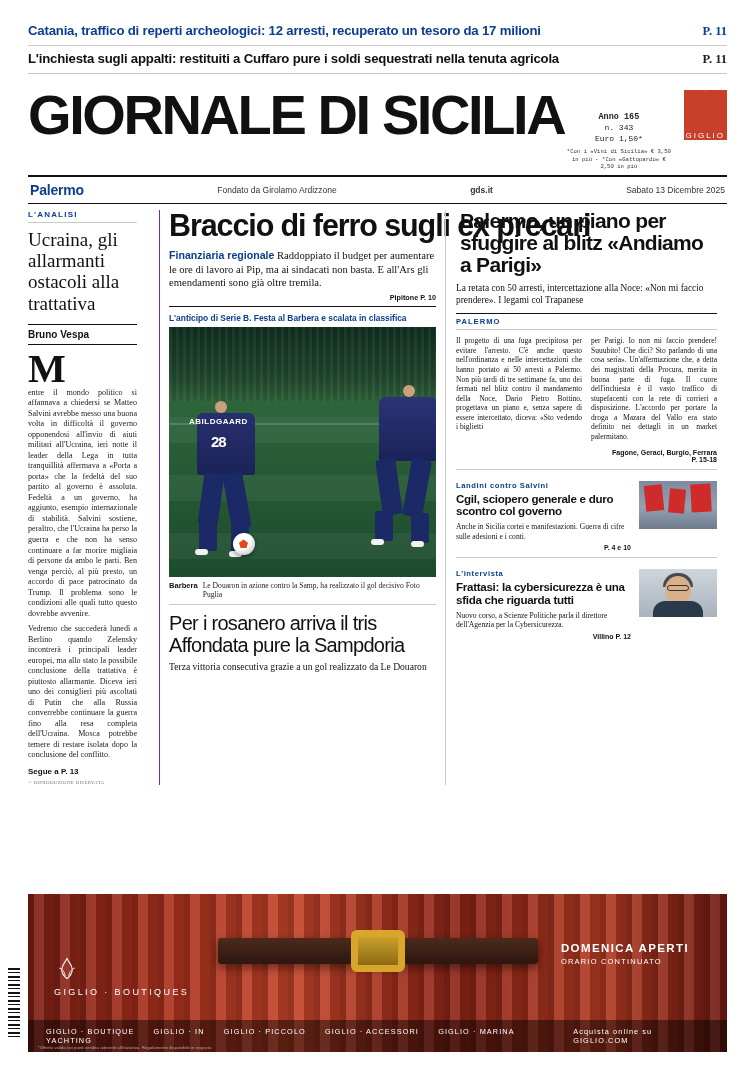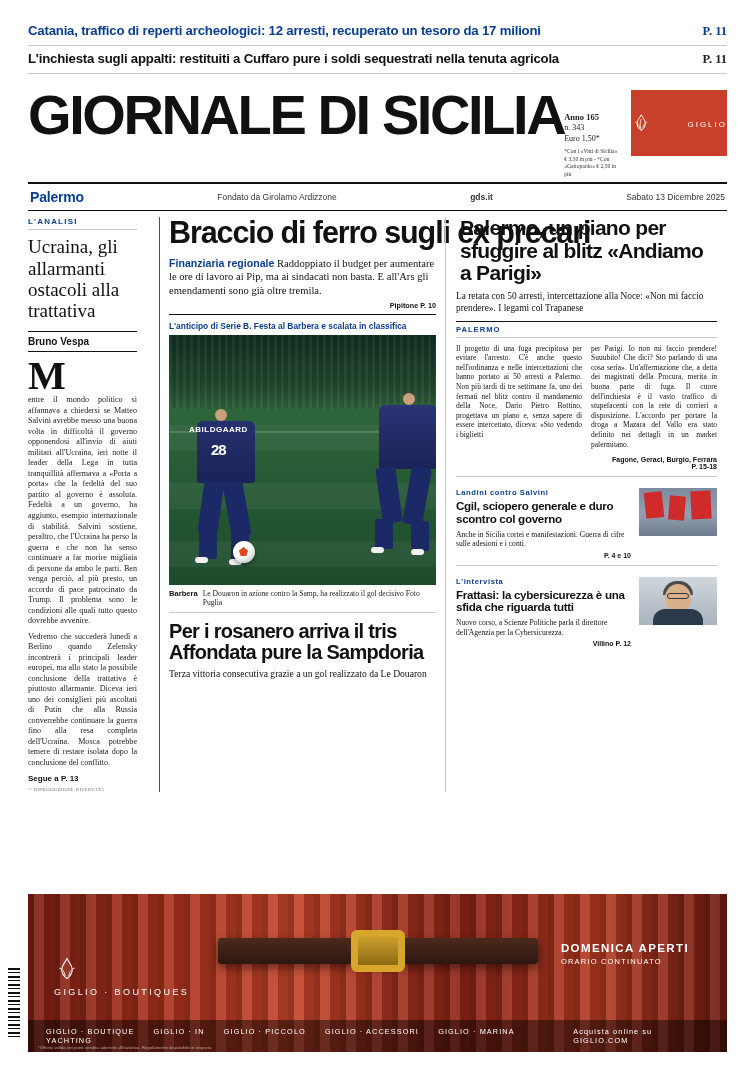--- a/index.html
+++ b/index.html
@@ -44,30 +44,30 @@
     font-family:"Liberation Sans", sans-serif;
     font-weight:bold;
     font-size:56px;
     letter-spacing:-2.4px;
     line-height:1.02;
     color:#111;
     white-space:nowrap;
   }
   .mast-right { display:flex; align-items:flex-start; gap:10px; padding-top:4px;}
   .mast-info {
-    text-align:left;
-    font-family:Liberation Serif, serif;
+    text-align:center;
+    font-family:Liberation Mono, monospace;
     font-size:8px; line-height:1.35; color:#222;
     padding-top:22px;
   }
   .mast-info .anno { font-weight:bold; font-size:8.5px; }
   .mast-info .tiny { font-size:5.6px; color:#333; margin-top:3px; }
   .giglio-box {
-    width:96px; height:66px; background:#c9402a;
-    display:flex; flex-direction:row; align-items:center; justify-content:center;
+    width:96px; height:50px; background:#c9402a;
+    display:flex; flex-direction:column; align-items:center; justify-content:center;
     color:#fff;
     gap:36px;
   }
   .giglio-box svg { display:block; }
   .giglio-box .gname {
     font-family:"Liberation Sans", sans-serif;
     font-size:8px; letter-spacing:2px; margin-top:3px;
   }
 
   
@@ -188,21 +188,21 @@
   .ball::after{content:"";position:absolute;left:6px;top:6px;width:9px;height:9px;background:#e04a1a;
                clip-path:polygon(50% 0,100% 38%,81% 100%,19% 100%,0 38%);}
   .photo-caption {
     display:flex; gap:5px; align-items:baseline;
     border-bottom:1px solid #c9c9c9; padding:4px 0 5px 0;
   }
   .cap-bold { font-family:"Liberation Sans", sans-serif; font-weight:bold; font-size:7.6px; }
   .cap-txt { font-size:7.6px; color:#222; }
   .mid-head2 {
     font-family:"Liberation Sans", sans-serif;
-    font-weight:bold; font-size:20px; line-height:1.06; letter-spacing:-0.7px;
+    font-weight:normal; font-size:20px; line-height:1.06; letter-spacing:-0.7px;
     margin:8px 0 5px 0;
   }
   .mid-deck { font-size:9.6px; line-height:1.25; color:#111; }
   .mid-credit {
     text-align:right; font-family:"Liberation Sans", sans-serif;
     font-size:7.2px; font-weight:bold; margin-top:5px;
     border-bottom:1px solid #c9c9c9; padding-bottom:5px;
   }
 
   

